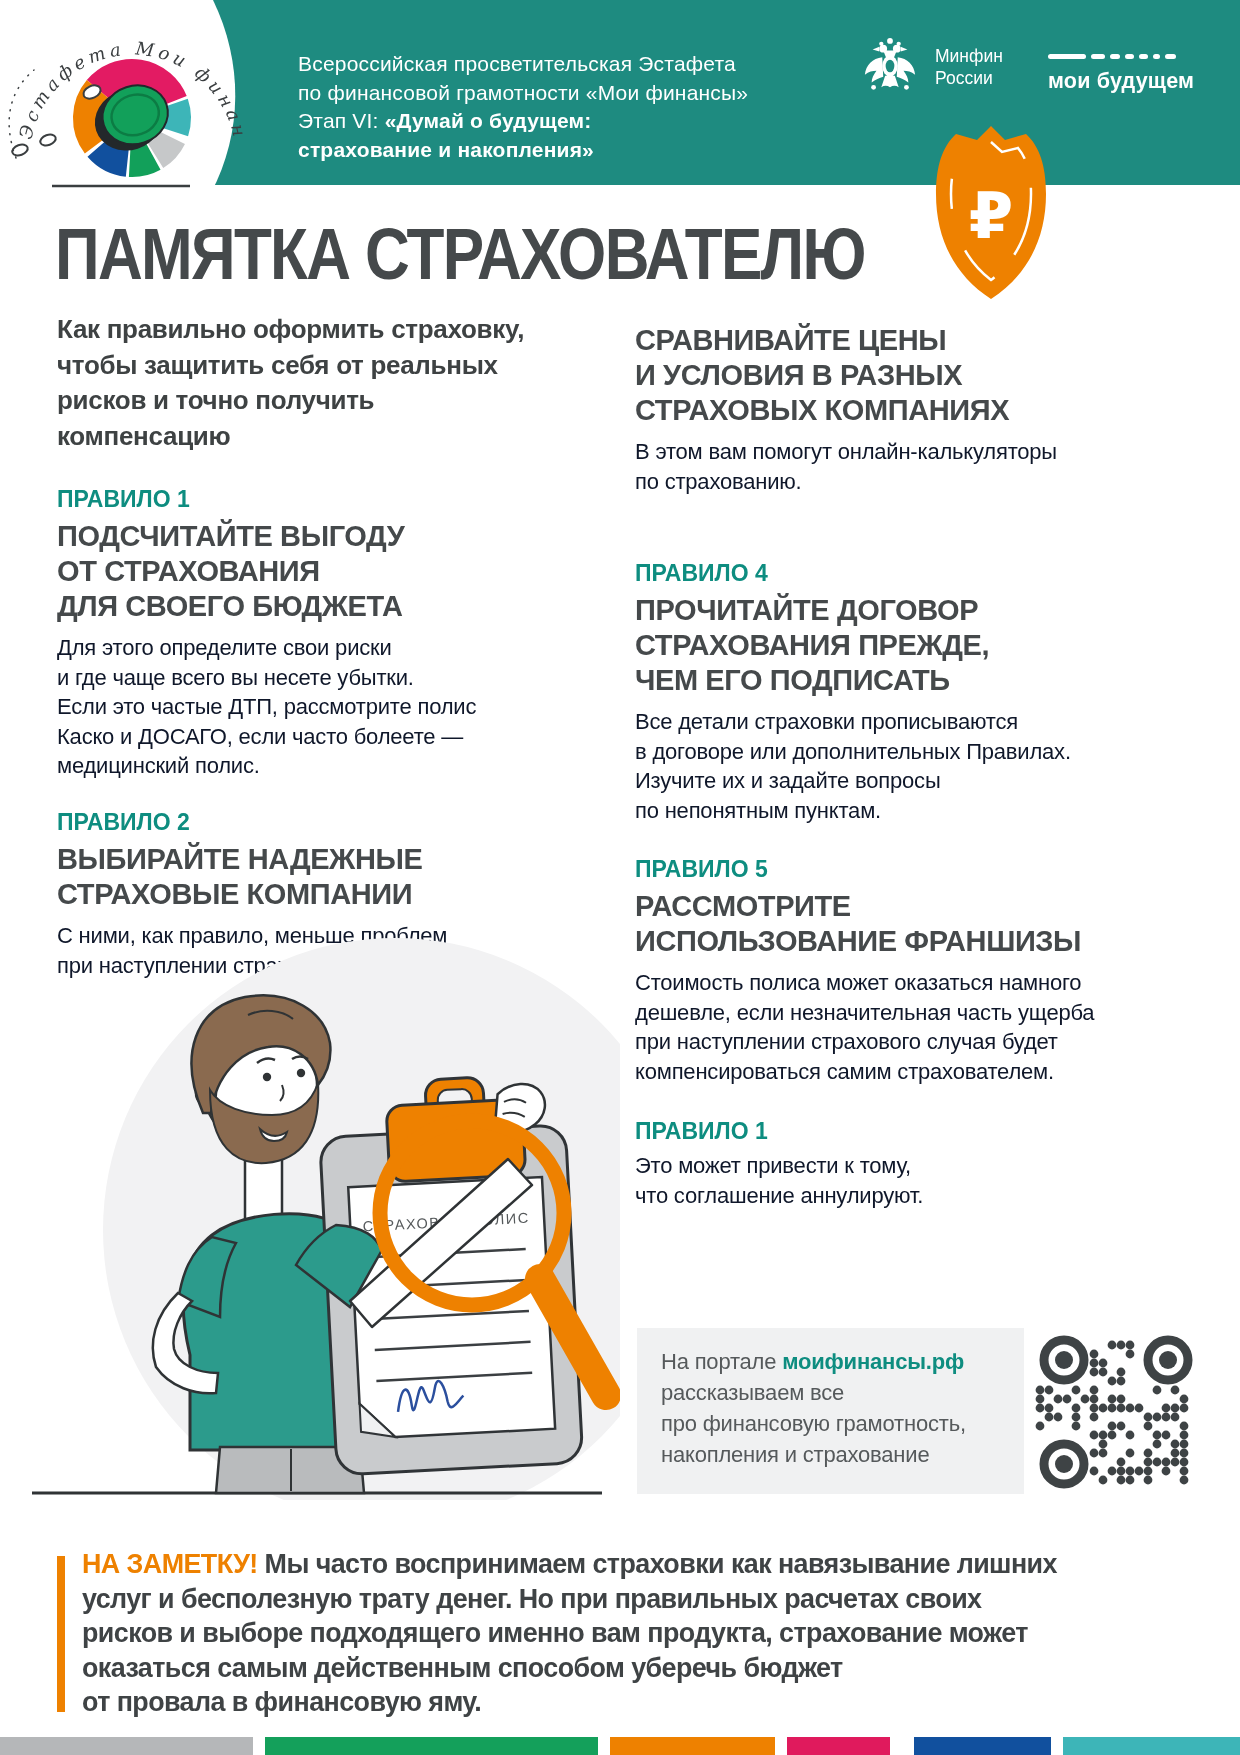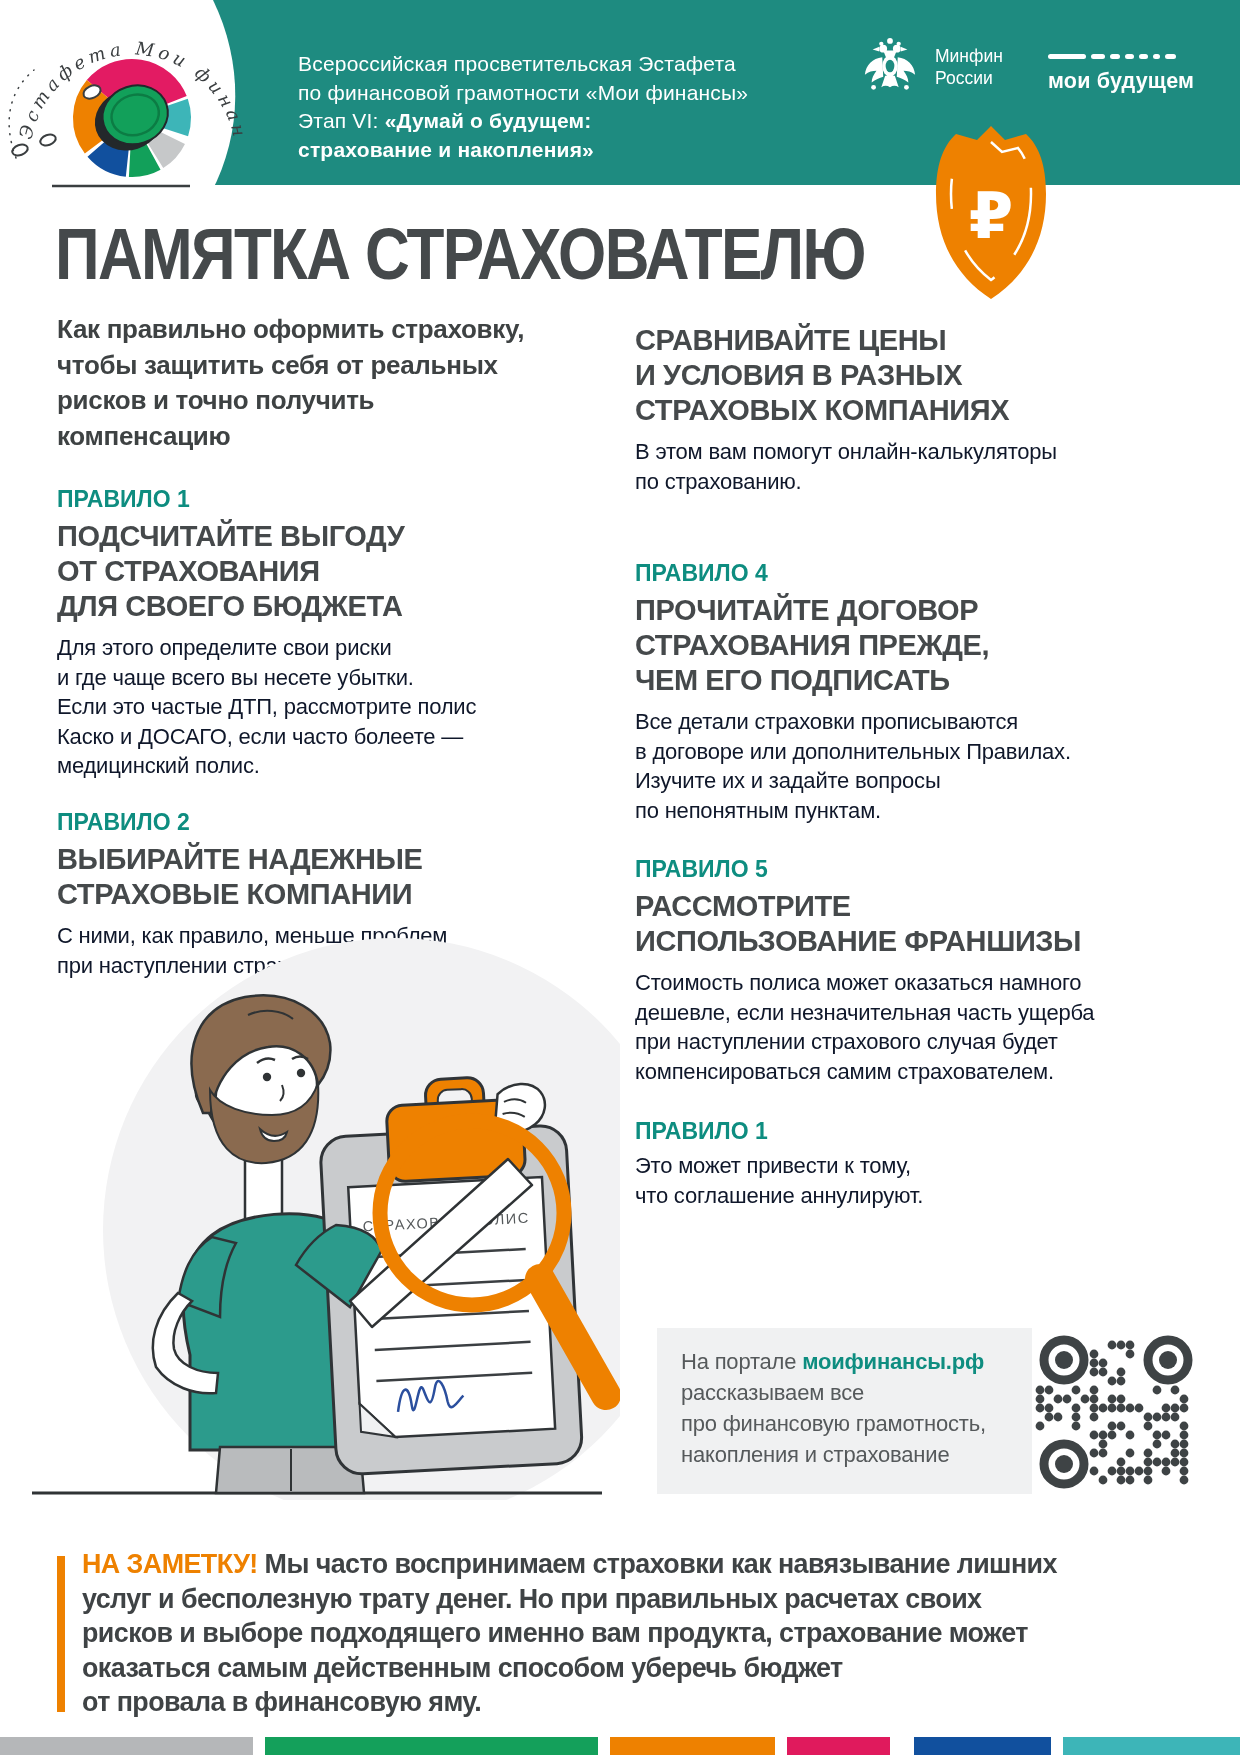--- a/index.html
+++ b/index.html
@@ -22,21 +22,21 @@
          letter-spacing:-2px;transform:scaleX(.85);transform-origin:0 0;white-space:nowrap;}
 
   .intro{position:absolute;left:57px;top:312px;margin:0;font-size:26px;font-weight:bold;
          line-height:35.5px;color:#3e4243;letter-spacing:-.3px;}
 
   .rule{position:absolute;}
   .rule-label{font-size:23px;line-height:28px;font-weight:bold;color:#0e8d80;margin:0 0 6px;}
   .rule-heading{font-size:29px;font-weight:bold;color:#45494b;line-height:35px;letter-spacing:-.4px;margin:0 0 9px;}
   .rule-body{font-size:22px;color:#0f172a;line-height:29.5px;letter-spacing:-.2px;margin:0;}
 
-  .qr-box{position:absolute;left:637px;top:1328px;width:387px;height:166px;background:#f0f1f2;margin-left:20px;}
+  .qr-box{position:absolute;left:637px;top:1328px;width:387px;height:166px;background:#f0f1f2;}
   .qr-text{position:absolute;left:24px;top:18px;margin:0;font-size:22px;line-height:31px;
            color:#55595b;letter-spacing:-.2px;}
   .qr-text .link{color:#0e8d80;}
 
   .note-bar{position:absolute;left:57px;top:1556px;width:8px;height:156px;background:#ee8100;}
   .note-text{position:absolute;left:82px;top:1547px;width:1210px;margin:0;font-size:28px;font-weight:bold;
              line-height:34.5px;color:#3f4345;letter-spacing:-.6px;transform:scaleX(.96);transform-origin:0 0;}
   .note-label{color:#ee8100;}
 
   .strip{position:absolute;top:1737px;height:18px;}

